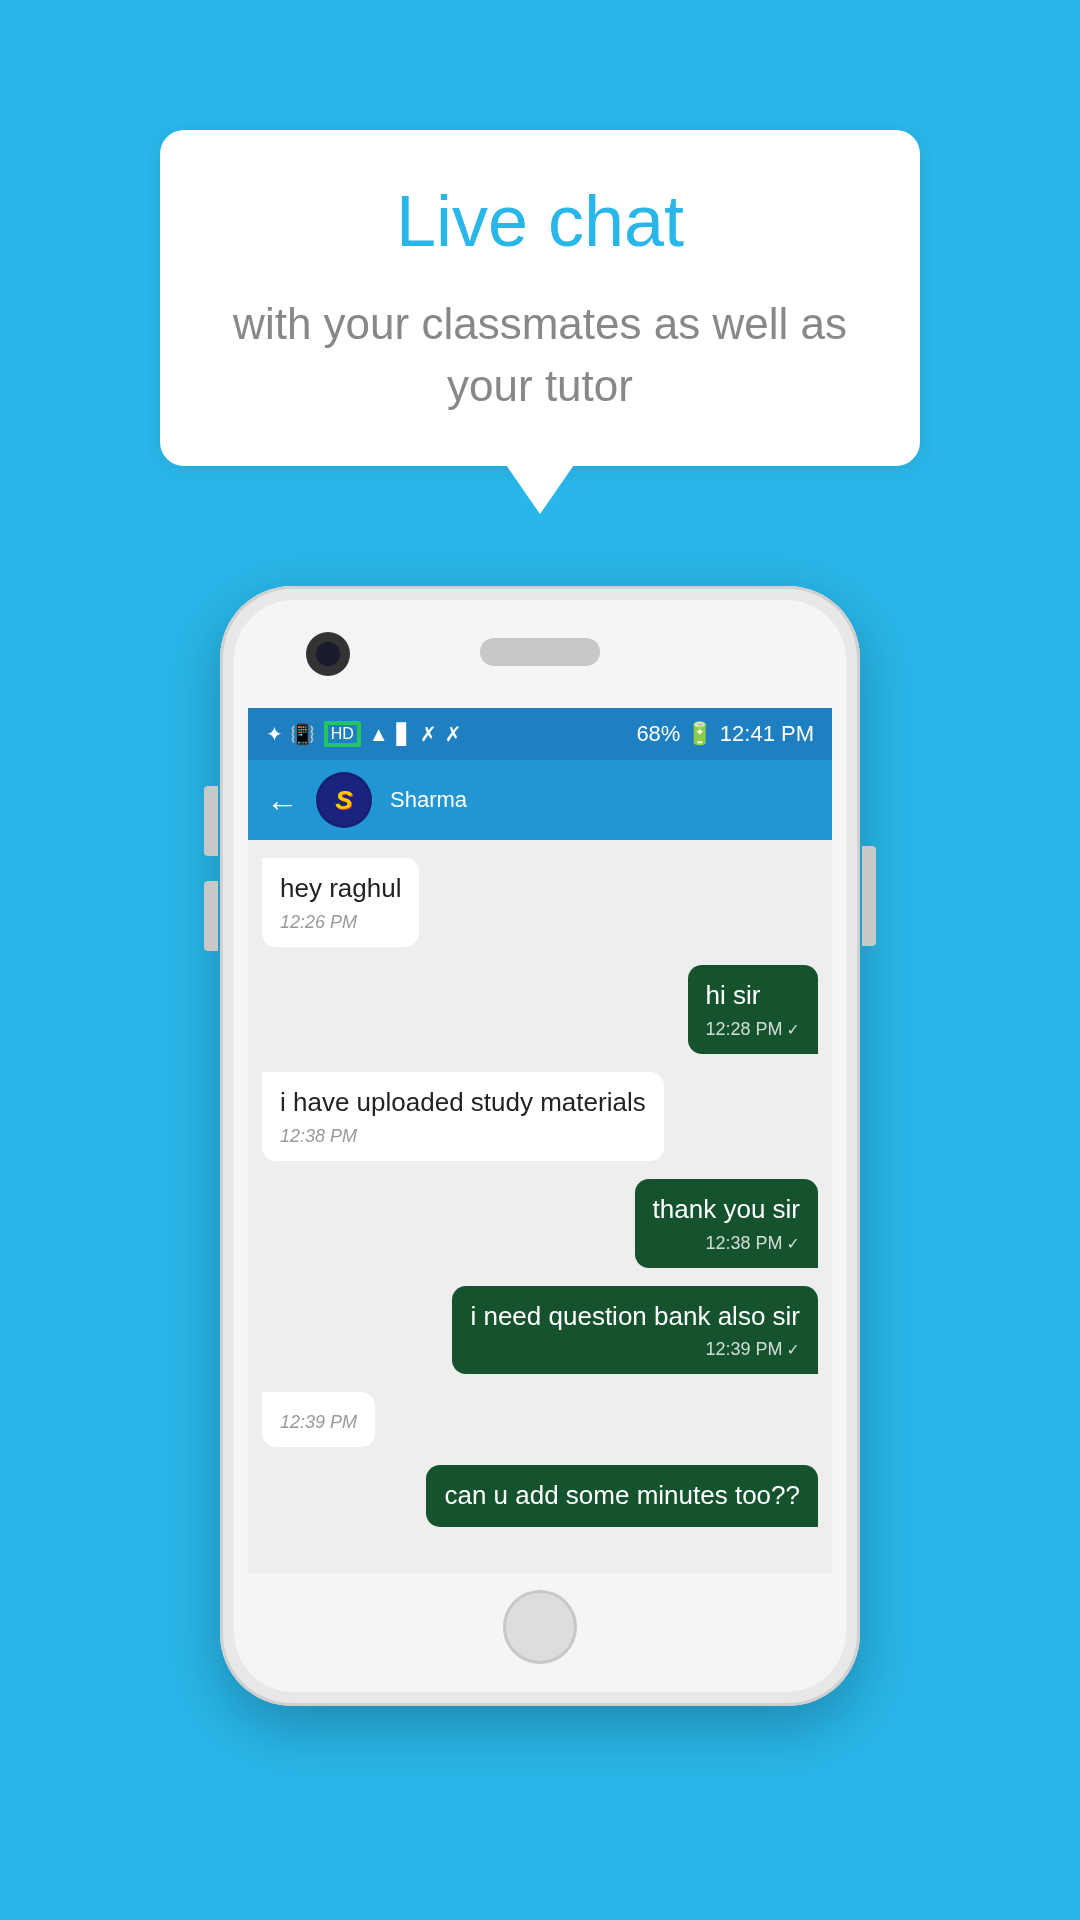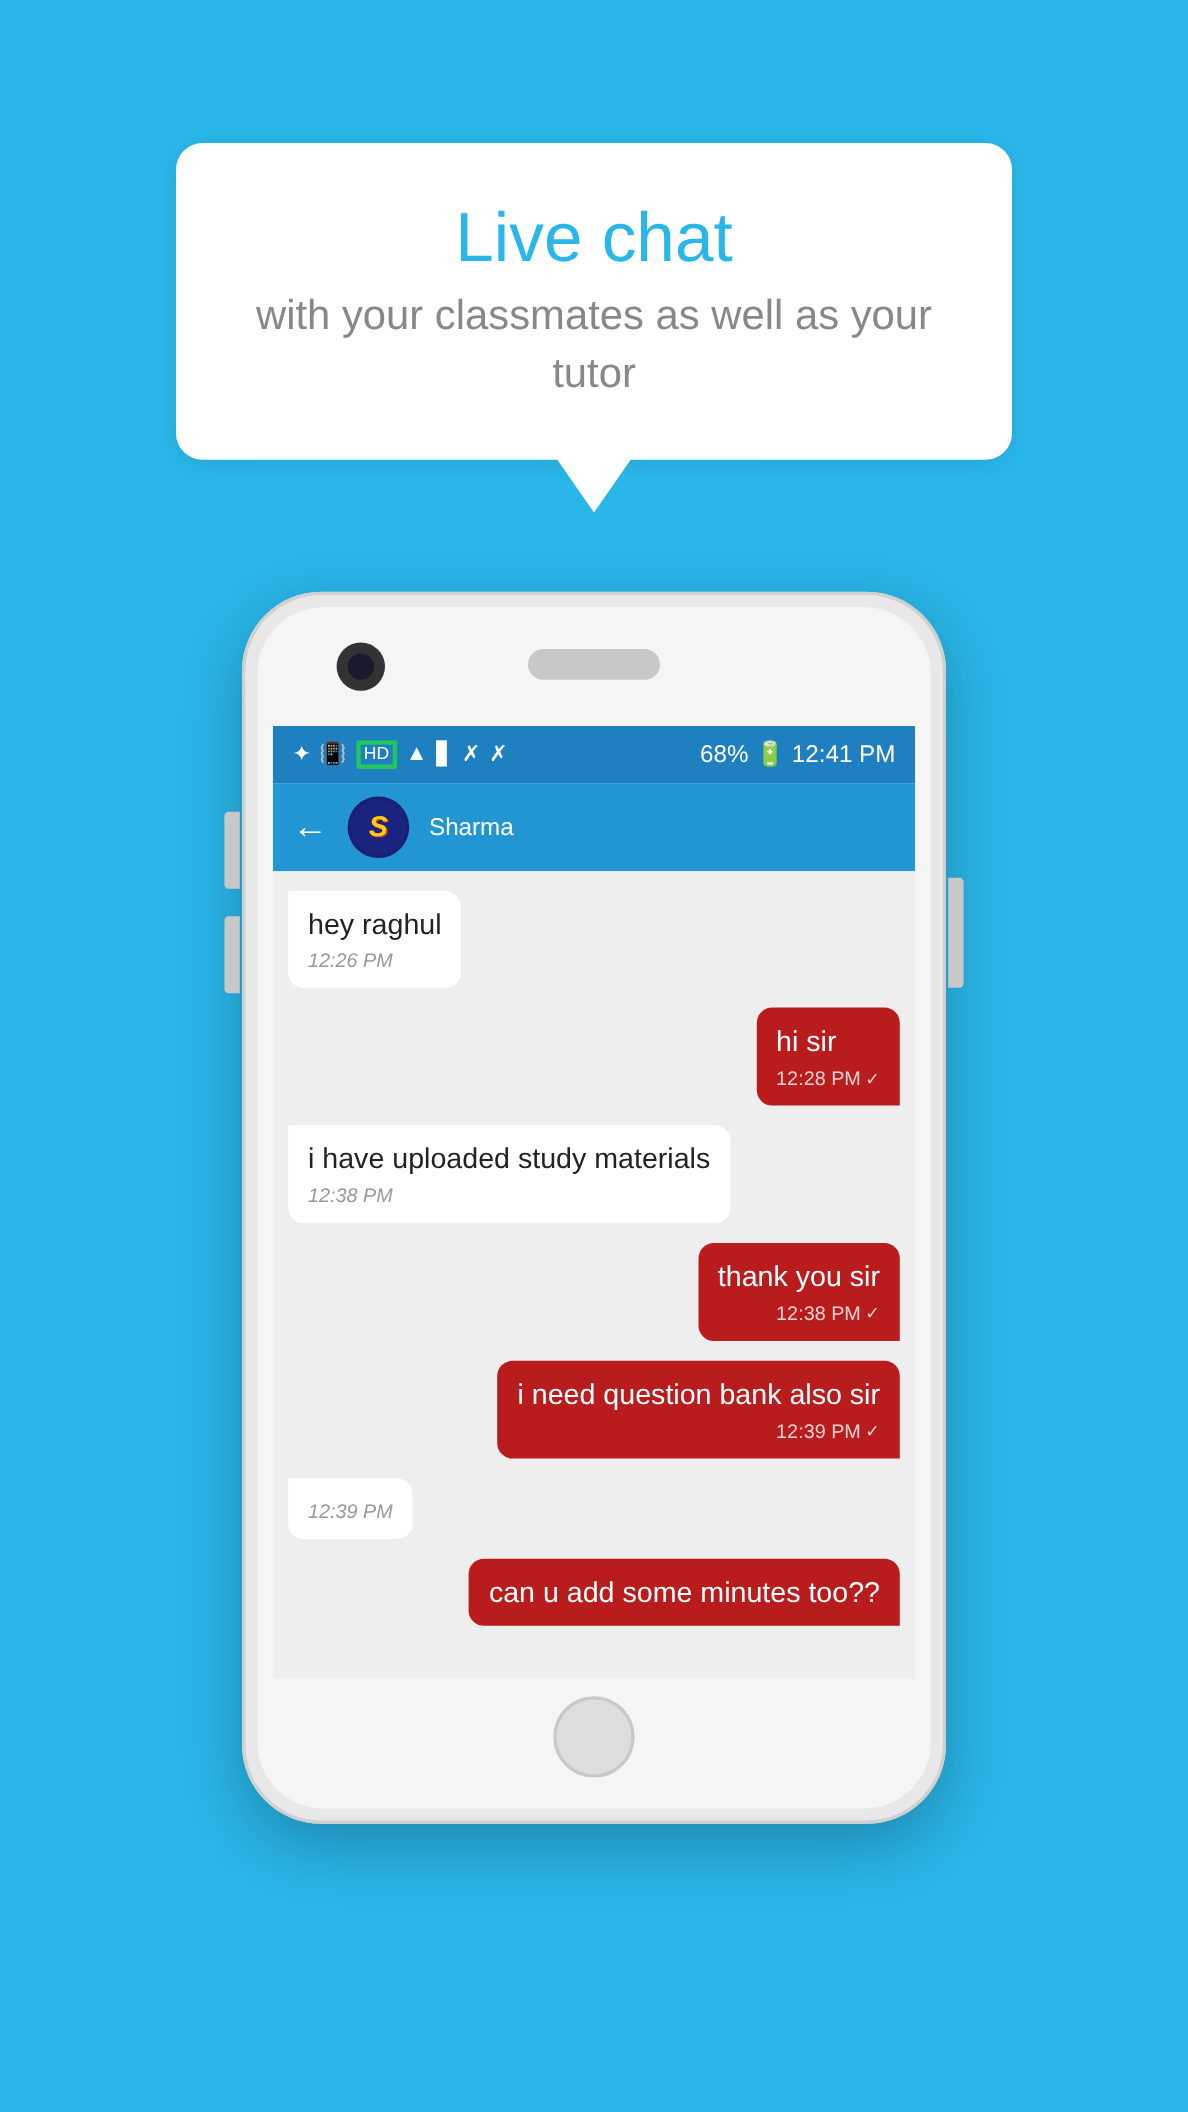--- a/index.html
+++ b/index.html
@@ -42,29 +42,29 @@
       left: 50%;
       transform: translateX(-50%);
       width: 0;
       height: 0;
       border-left: 36px solid transparent;
       border-right: 36px solid transparent;
       border-top: 52px solid #ffffff;
     }
 
     .bubble-title {
-      font-size: 63px;
+      font-size: 72px;
       font-weight: 400;
       color: #29b6e8;
       line-height: 1.1;
-      margin-bottom: 10px;
+      margin-bottom: 32px;
     }
 
     .bubble-subtitle {
-      font-size: 38px;
+      font-size: 44px;
       color: #888888;
       font-weight: 400;
       line-height: 1.4;
     }
 
     
     .phone-wrapper {
       margin-top: 120px;
       position: relative;
       width: 640px;
@@ -257,21 +257,21 @@
       position: relative;
     }
 
     .msg-received {
       background: white;
       align-self: flex-start;
       border-radius: 0 14px 14px 14px;
     }
 
     .msg-sent {
-      background: #b91c1c;
+      background: #14532d;
       align-self: flex-end;
       border-radius: 14px 14px 0 14px;
       color: white;
     }
 
     .msg-text {
       font-size: 26px;
       line-height: 1.3;
     }
 

